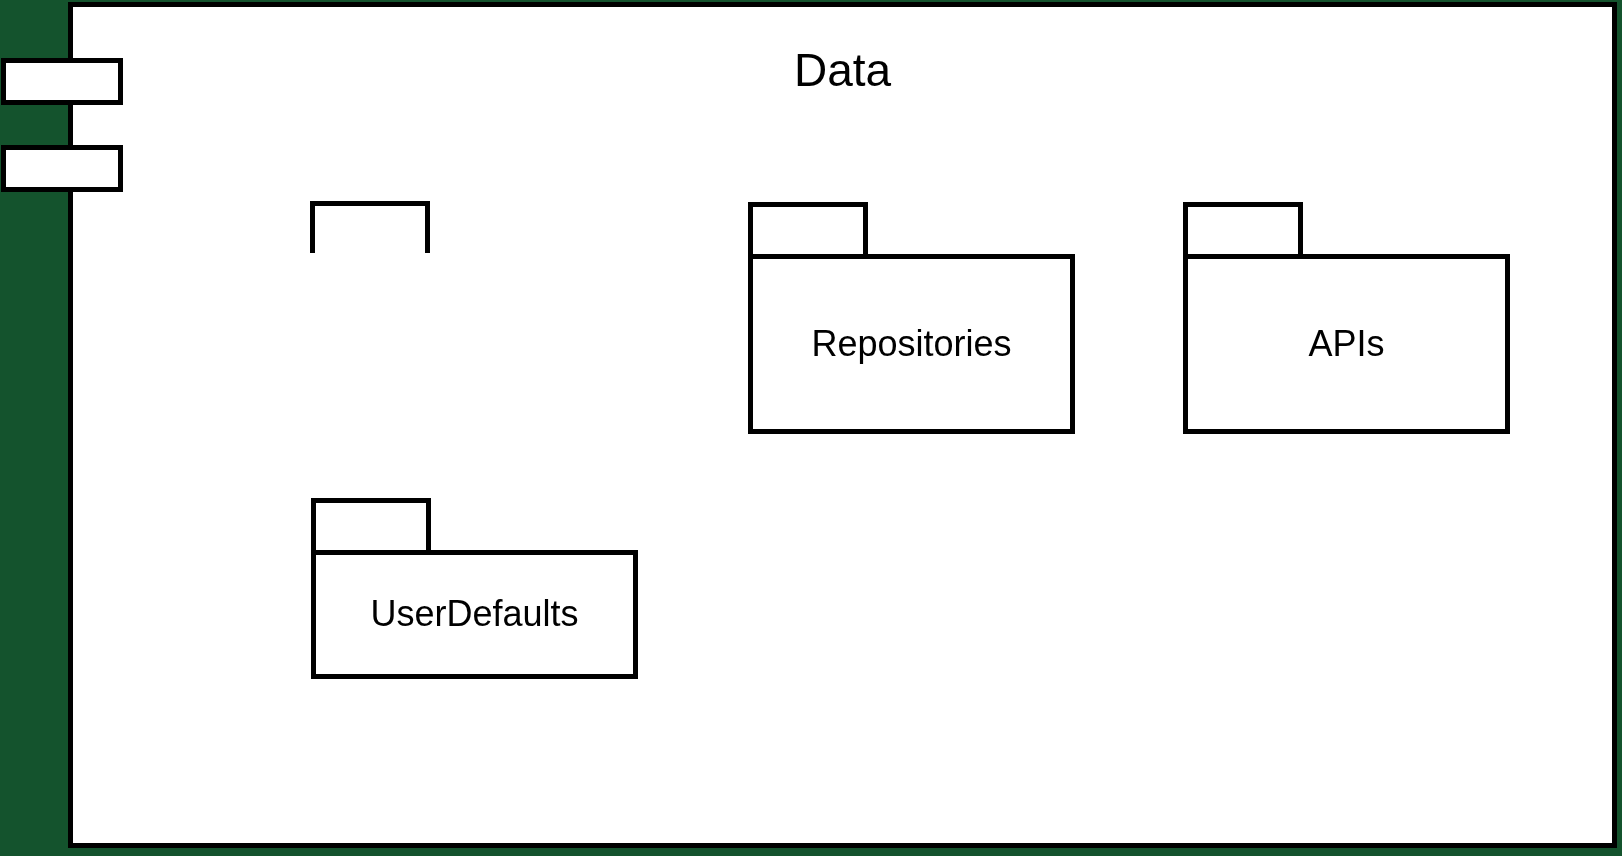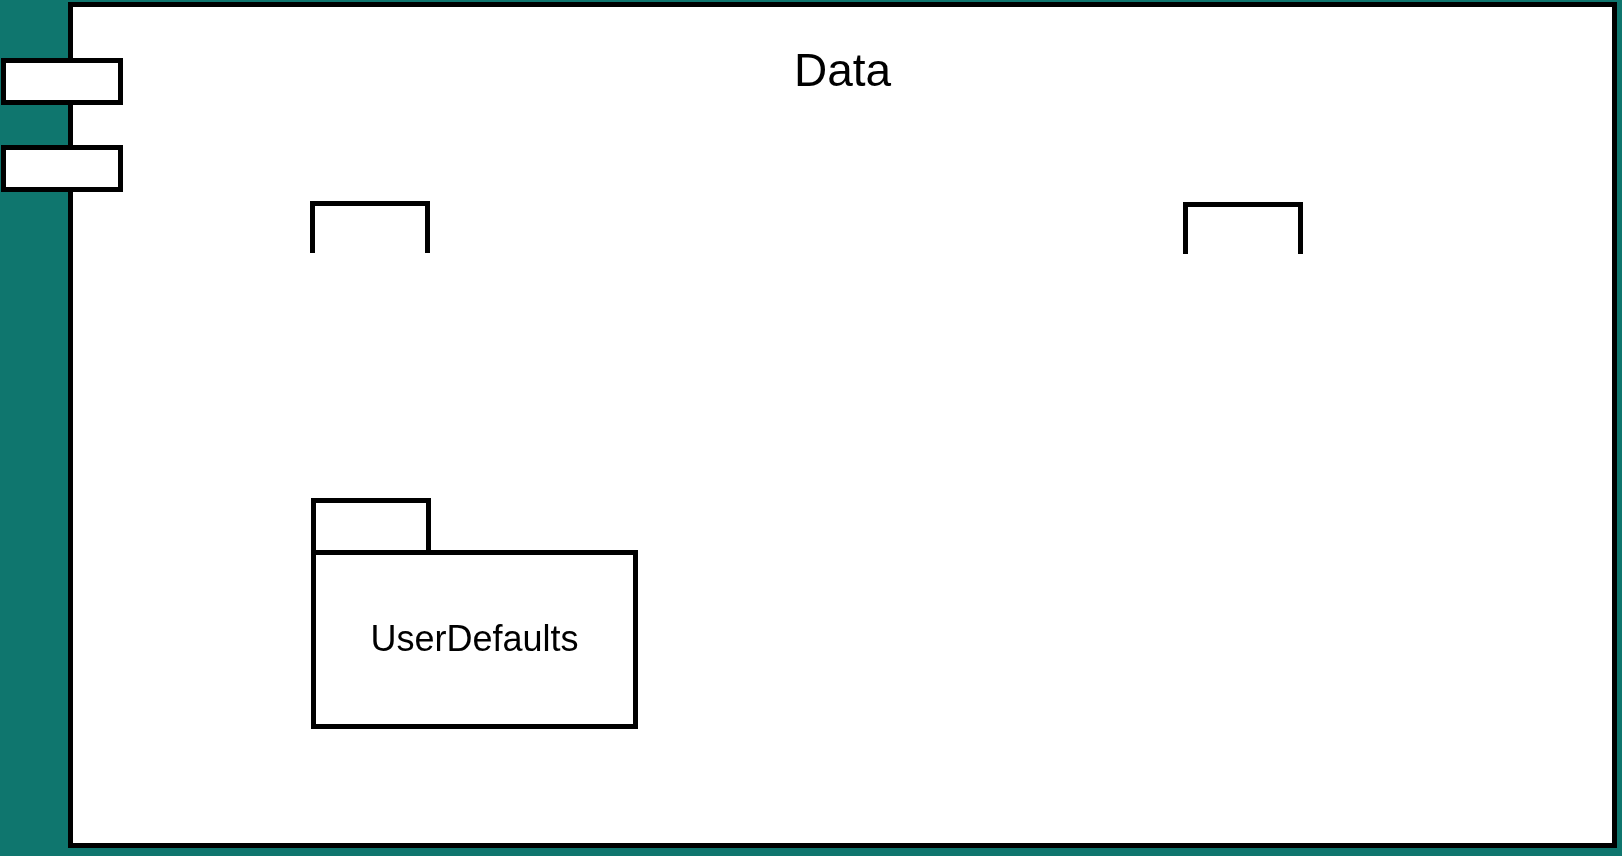--- a/index.html
+++ b/index.html
@@ -4,21 +4,21 @@
 <style>
   html, body {
     margin: 0;
     padding: 0;
     background: #ffffff;
   }
   .canvas {
     position: relative;
     width: 1622px;
     height: 856px;
-    background: #0f766e;
+    background: #14532d;
     font-family: "Liberation Sans", sans-serif;
     color: #000000;
     overflow: hidden;
   }
   
   .frame {
     position: absolute;
     left: 68px;
     top: 2px;
     width: 1549px;
@@ -77,37 +77,46 @@
     line-height: 1.3;
   }
   .pkg-label {
     display: block;
     padding: 0 18px;
   }
   .package.p1 { left: 237px; top: 194px; }
   .package.p2 { left: 675px; top: 195px; }
   .package.p3 { left: 1110px; top: 195px; }
   .package.p4 { left: 238px; top: 491px; }
-  .package.p4 .pkg-body { height: 179px; }
+  .package.p4 .pkg-body { height: 129px; }
 </style>
 </head>
 <body>
 
 <div class="canvas">
 
   <div class="frame">
     <div class="frame-title">Data</div>
 
     <div class="package p1">
       <div class="pkg-tab"></div>
     </div>
 
+    <div class="package p2">
+      <div class="pkg-tab"></div>
+      <div class="pkg-body">
+        <span class="pkg-label">Repositories</span>
+      </div>
+    </div>
 
     <div class="package p3">
       <div class="pkg-tab"></div>
+      <div class="pkg-body">
+        <span class="pkg-label">APIs</span>
+      </div>
     </div>
 
     <div class="package p4">
       <div class="pkg-tab"></div>
       <div class="pkg-body">
         <span class="pkg-label">UserDefaults</span>
       </div>
     </div>
   </div>
 

